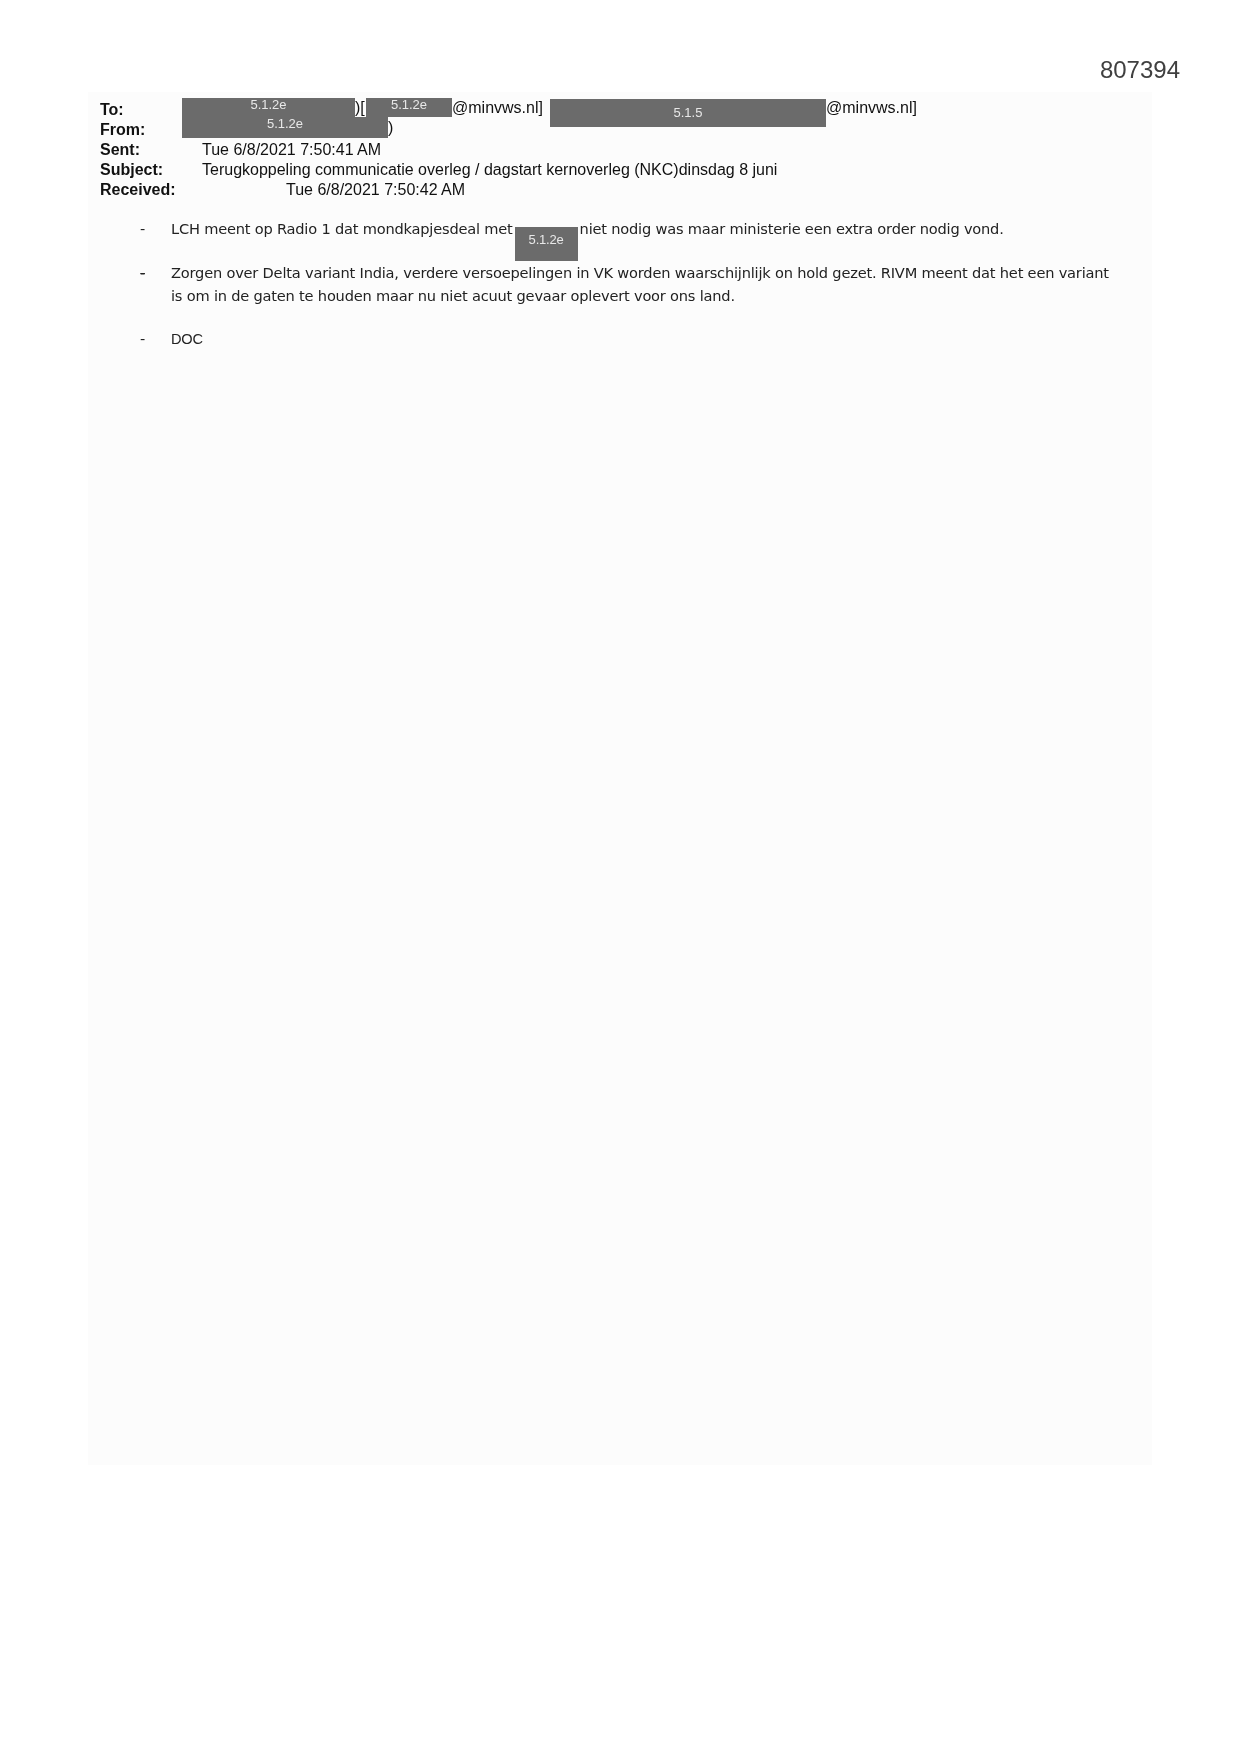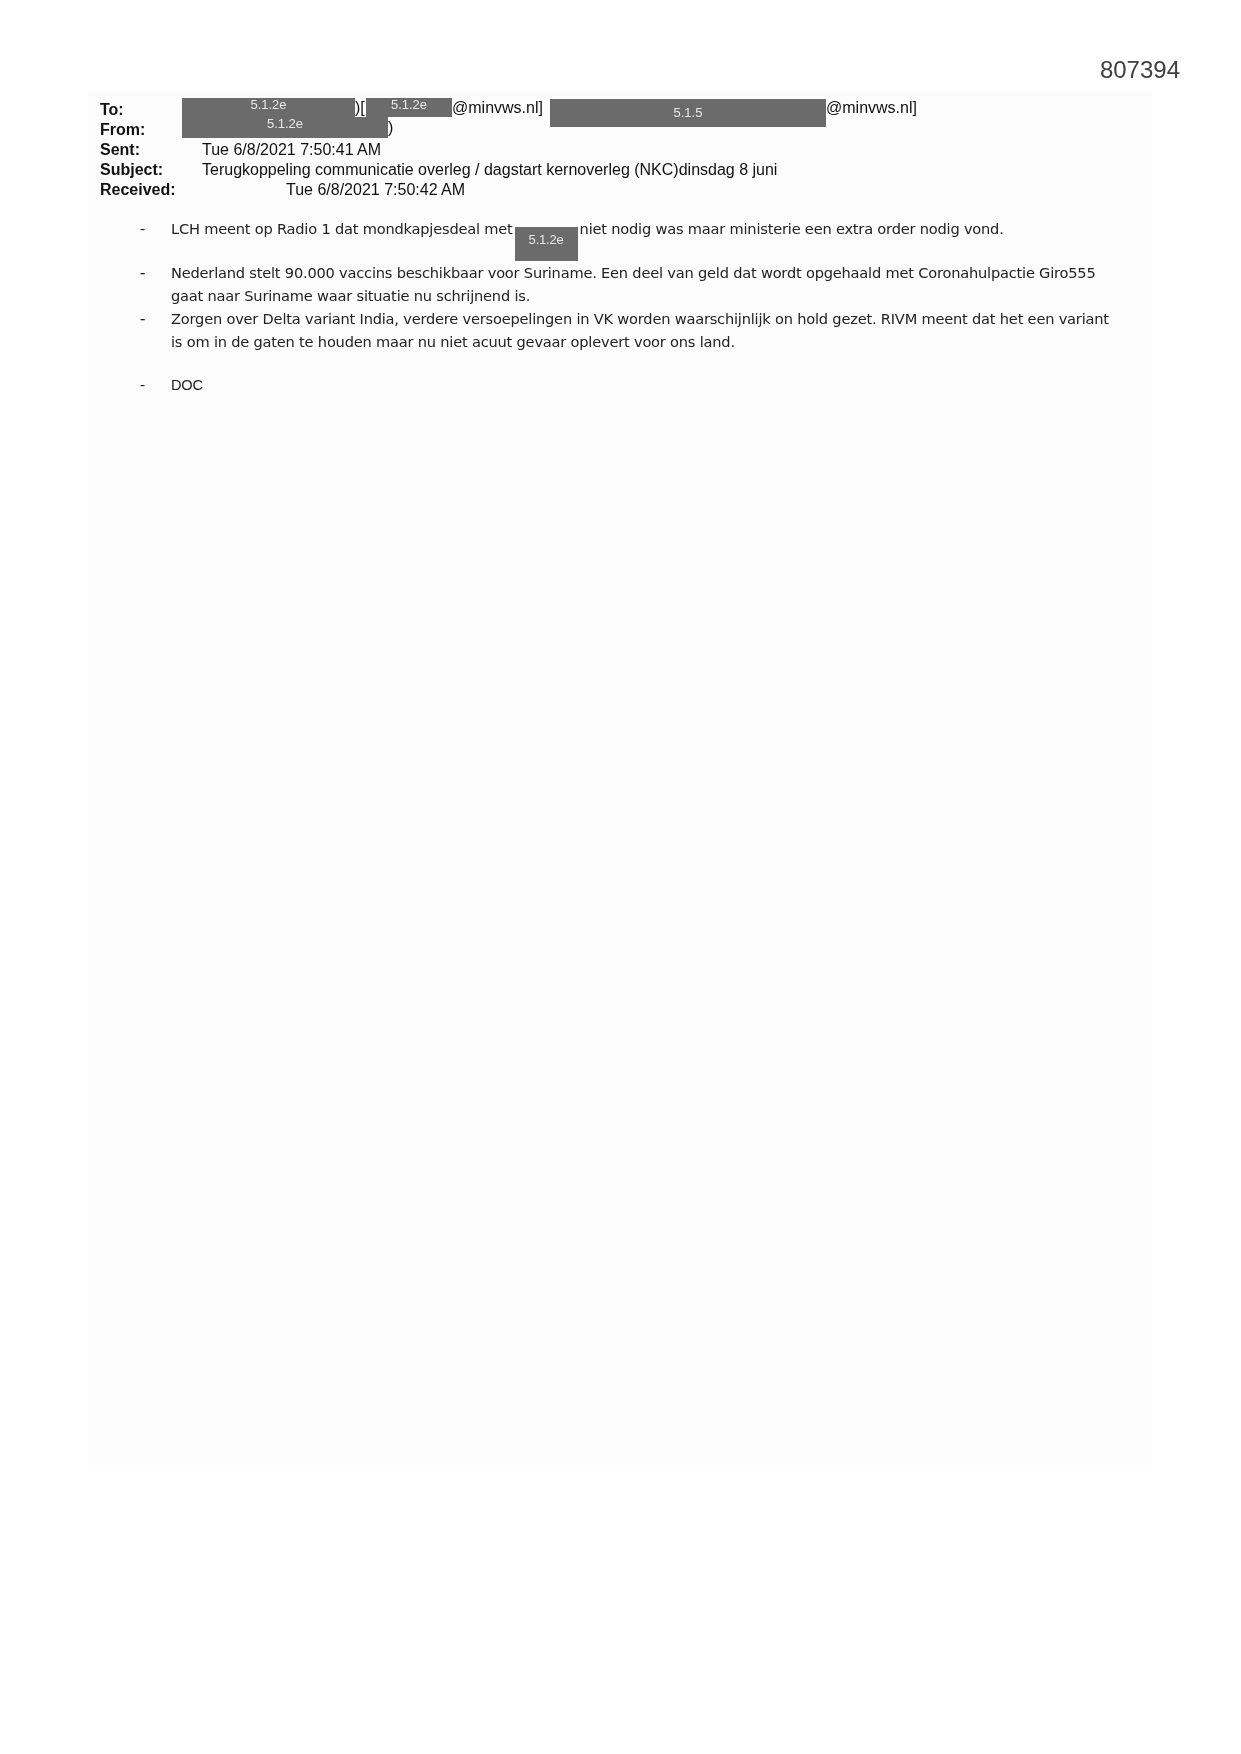--- a/index.html
+++ b/index.html
@@ -87,21 +87,20 @@
   <ul class="dash">
     <li>
       <span class="dash-mark">-</span>
       <span>LCH meent op Radio 1 dat mondkapjesdeal met</span><span class="inline-redact">5.1.2e</span><span>niet nodig was maar ministerie een extra order nodig vond.</span>
     </li>
     <li>
       <span class="dash-mark">-</span>
     </li>
     <li>
       <span class="dash-mark">-</span>
-      <span>Nederland stelt 90.000 vaccins beschikbaar voor Suriname. Een deel van geld dat wordt opgehaald met Coronahulpactie Giro555 gaat naar Suriname waar situatie nu schrijnend is.</span>
     </li>
     <li>
       <span class="dash-mark">-</span>
     </li>
     <li>
       <span class="dash-mark">-</span>
       <span>Zorgen over Delta variant India, verdere versoepelingen in VK worden waarschijnlijk on hold gezet. RIVM meent dat het een variant is om in de gaten te houden maar nu niet acuut gevaar oplevert voor ons land.</span>
     </li>
   </ul>
   <div class="gap"></div>

